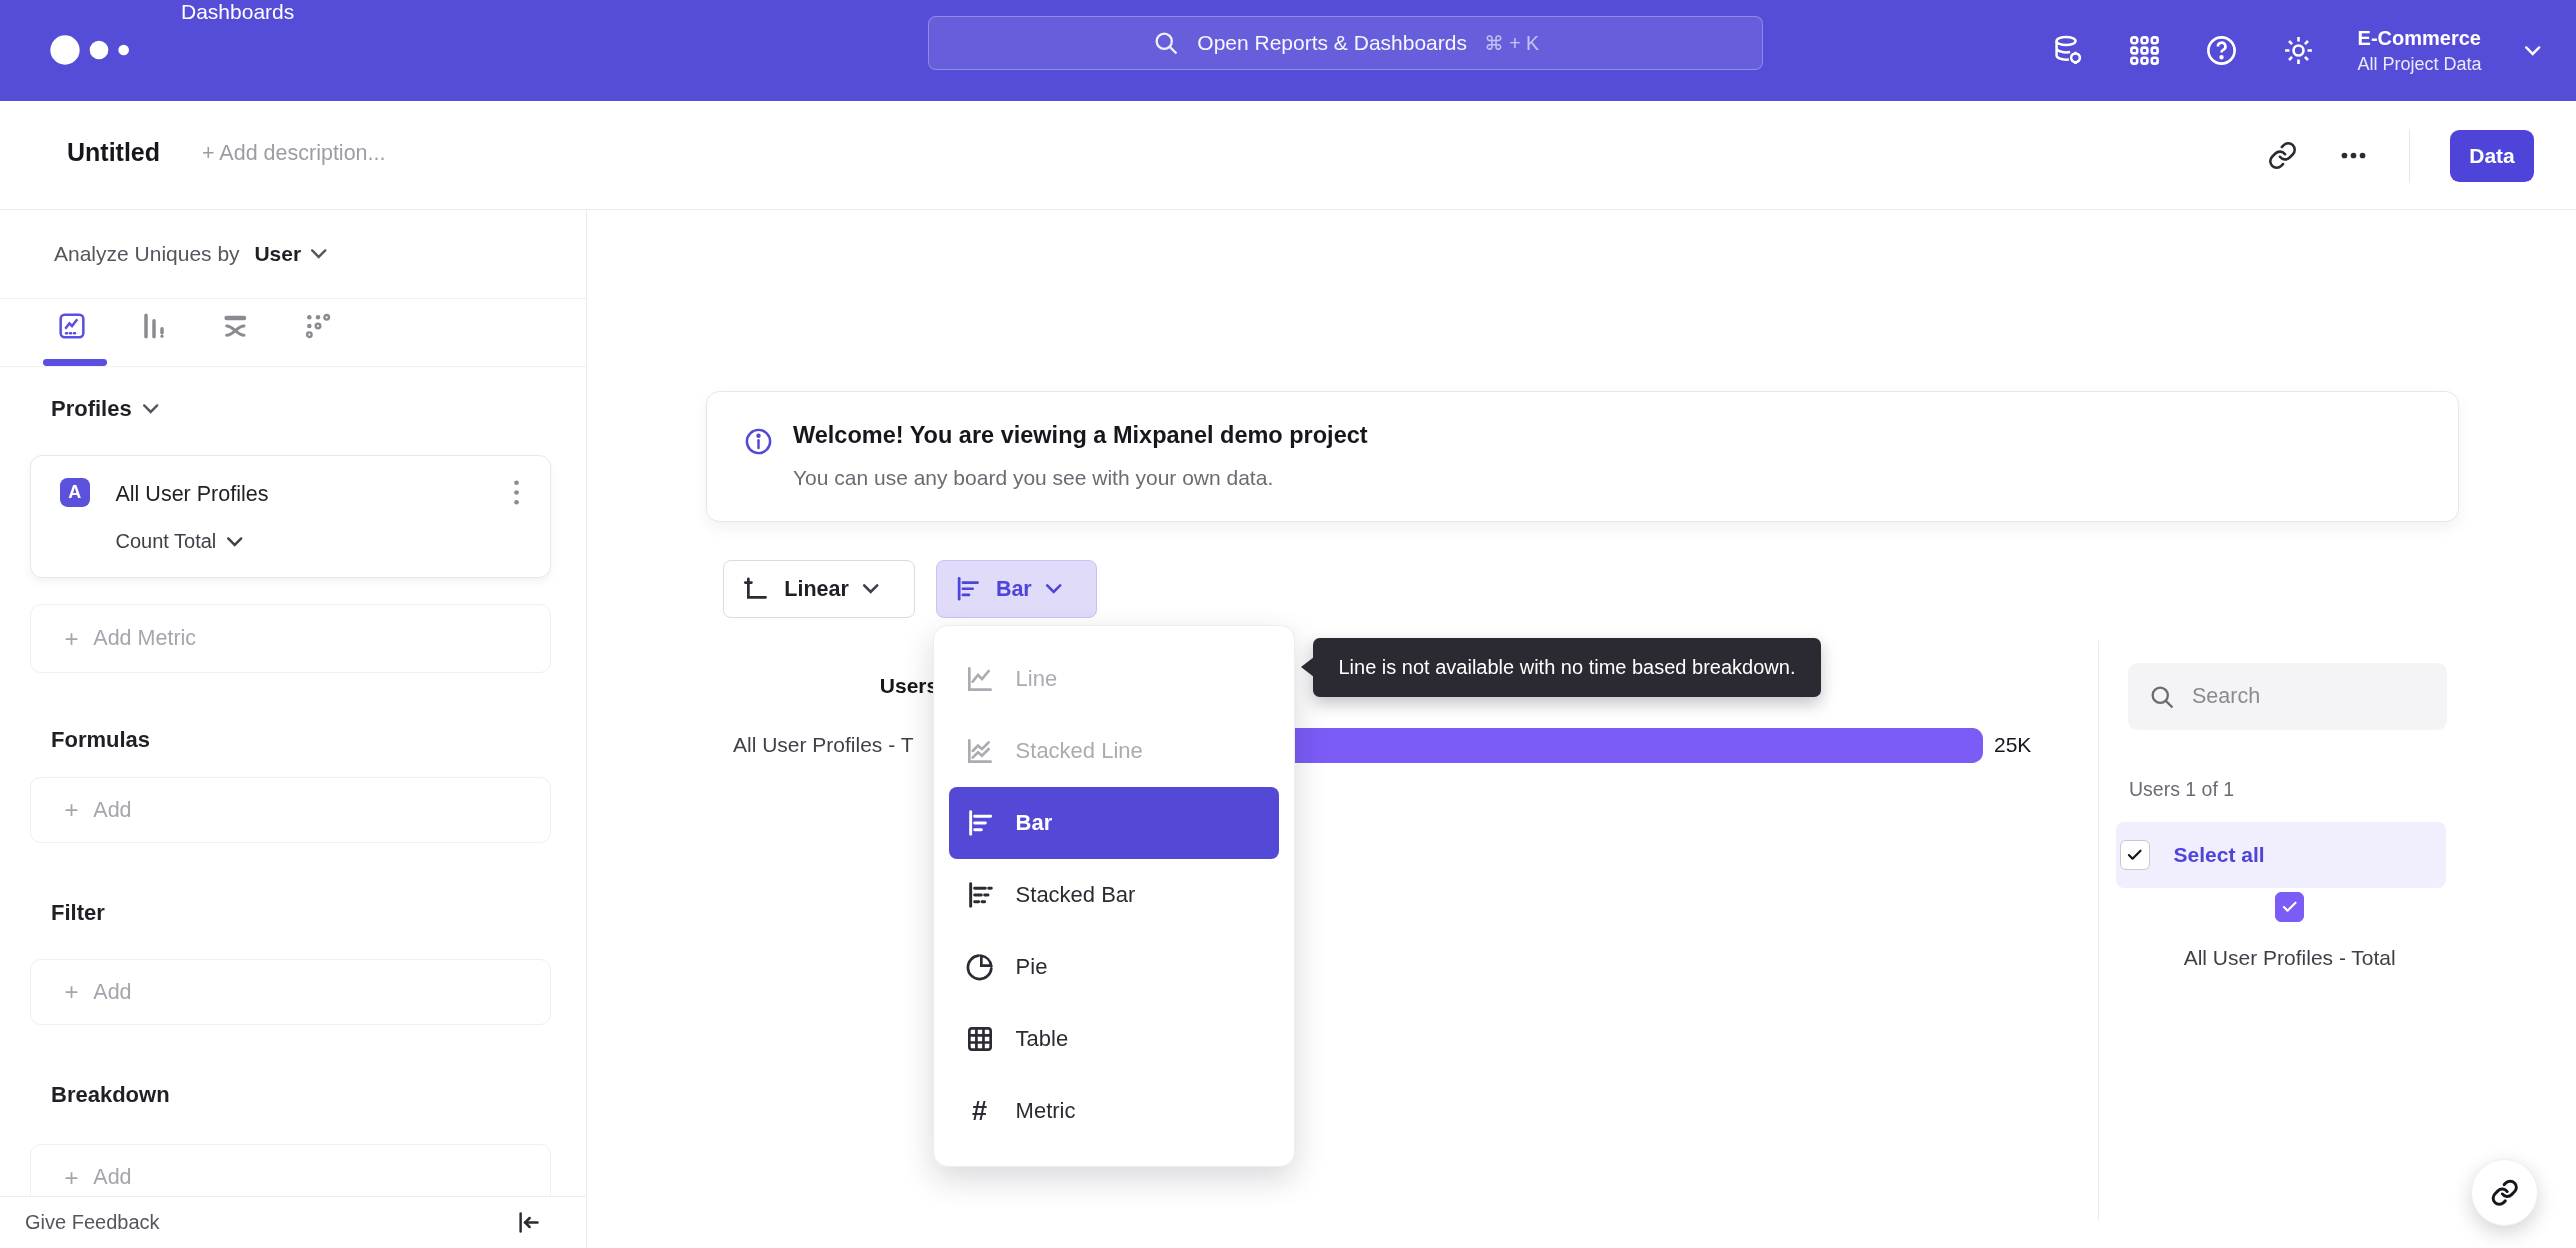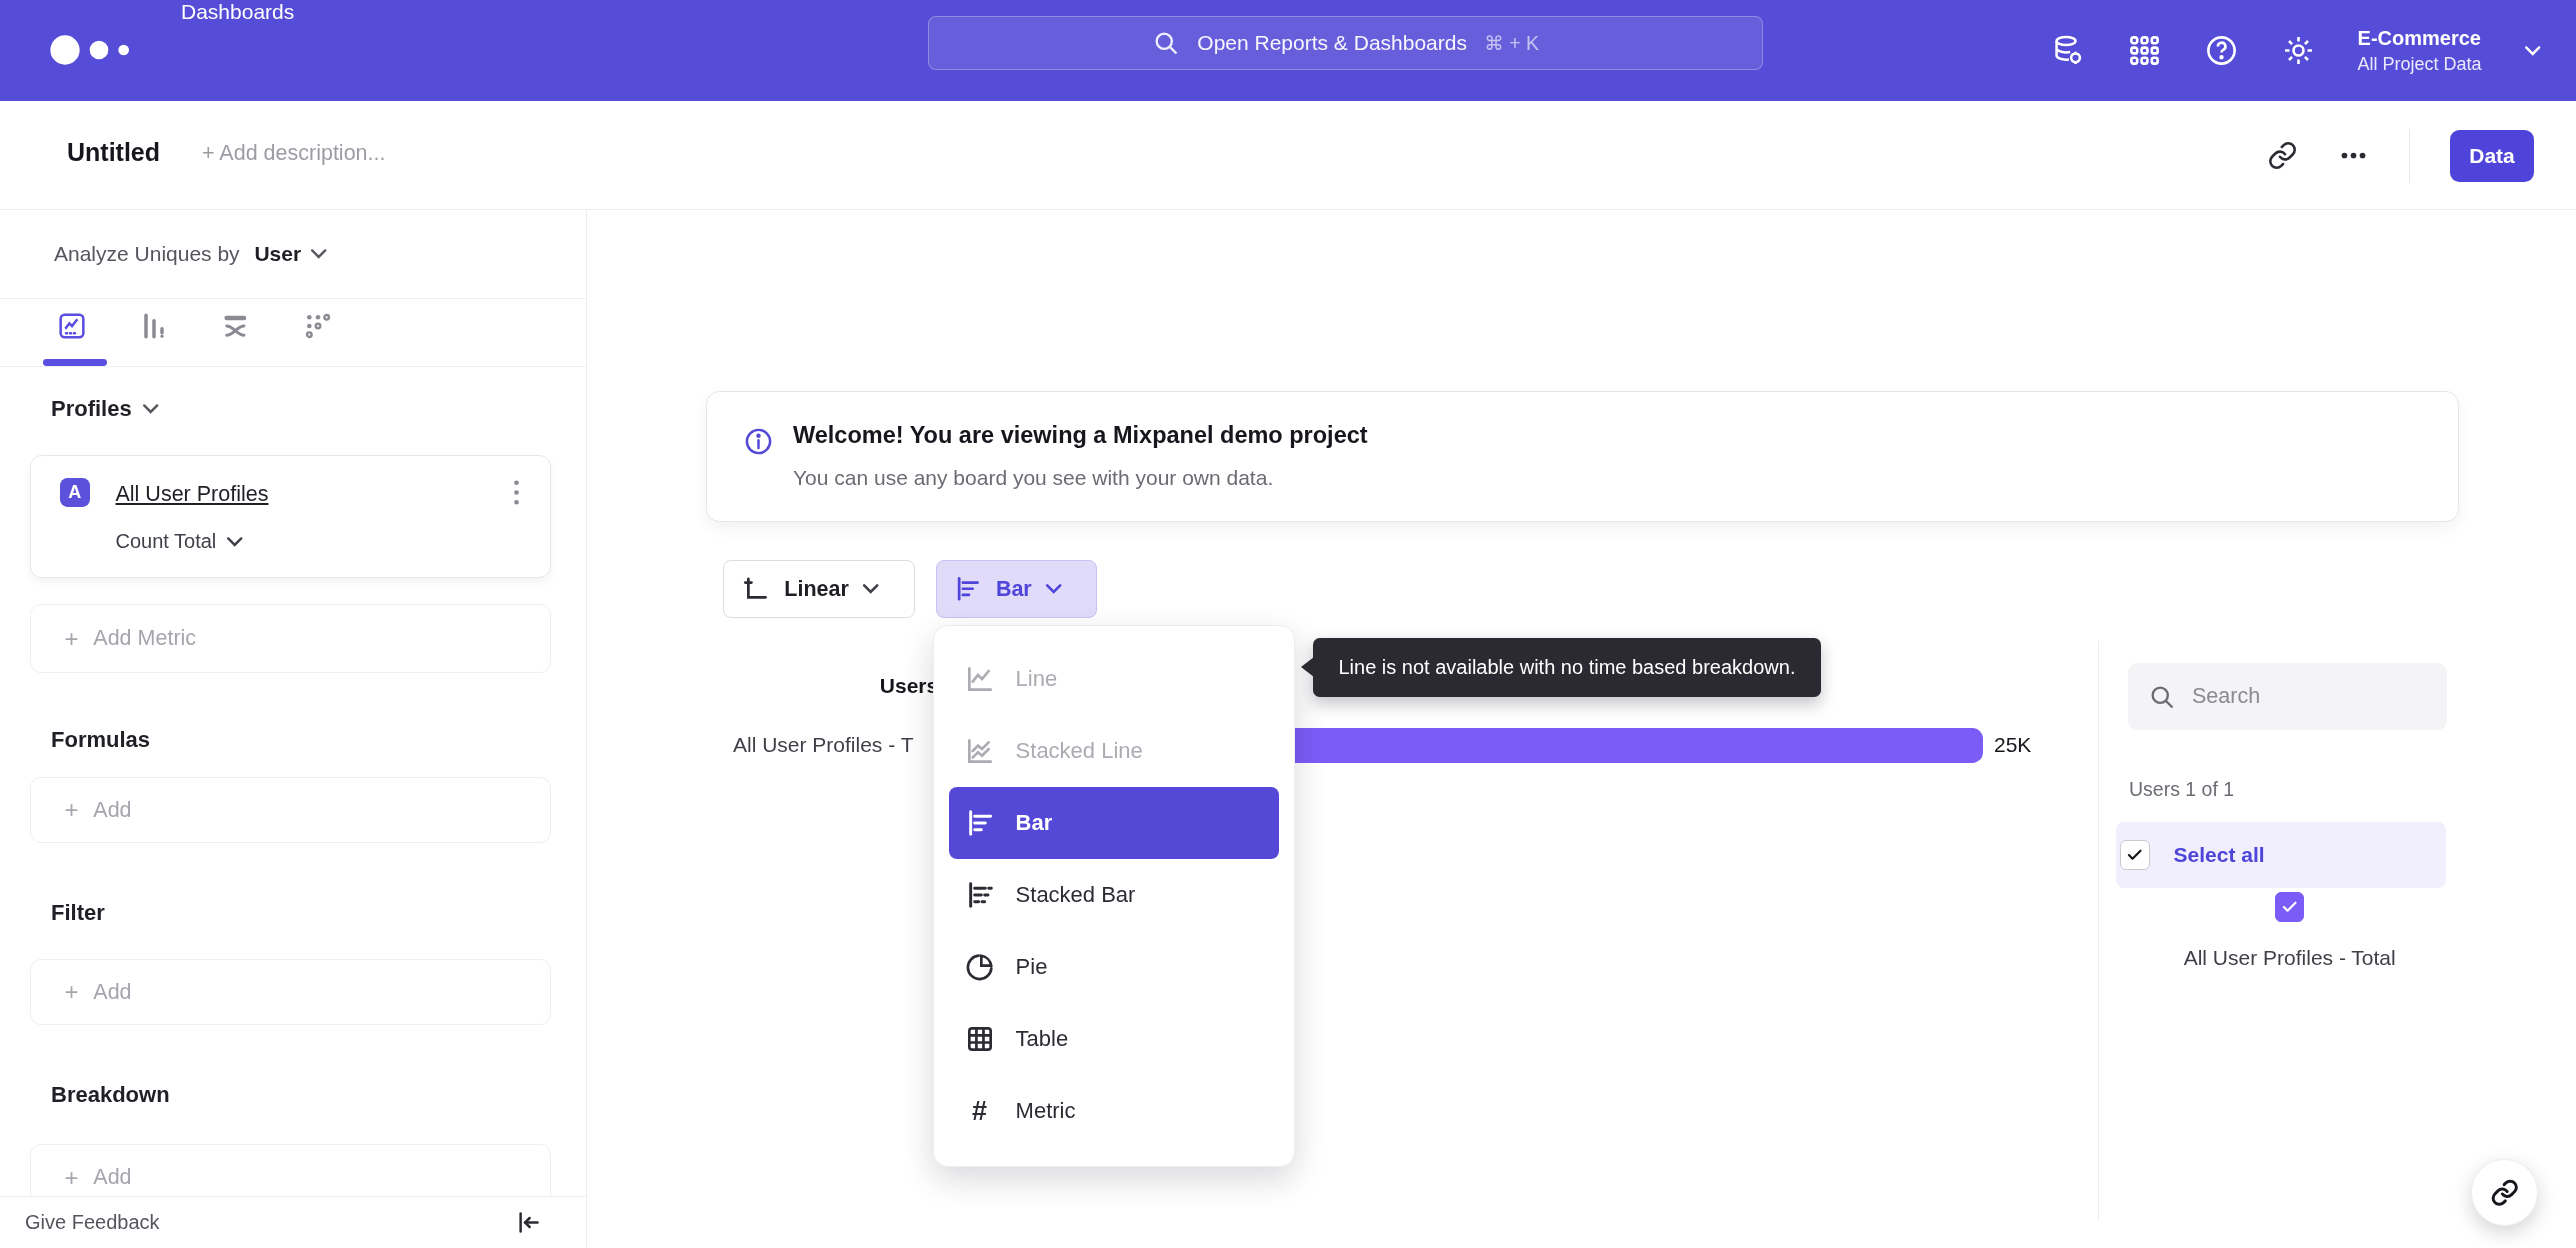--- a/index.html
+++ b/index.html
@@ -40,21 +40,21 @@
   .analyze-row .a2 { font-size:21px; font-weight:600; color:#1f1f26; margin-left:5.4px; }
   .tabs-row { position:absolute; left:0; top:89px; width:100%; height:68px; border-bottom:1.3px solid #F0F0F2; }
   .tab { position:absolute; top:10.7px; width:32px; height:32px; color:#8a8a93; cursor:pointer; }
   .tab.active { color:#5A4FE0; }
   .tab-underline { position:absolute; left:43px; top:60px; width:64px; height:6.7px; border-radius:3.4px; background:#5A4FE0; }
   .side-label { position:absolute; left:51px; font-size:22px; font-weight:600; color:#1f1f26; display:flex; align-items:center; gap:10.7px; }
   .metric-card { position:absolute; left:29.5px; top:245px; width:521px; height:123px; background:#fff; border:1.3px solid #E8E8EB;
       border-radius:12px; box-shadow:0 4px 9.4px rgba(20,20,40,0.05); }
   .badge-a { position:absolute; left:29.5px; top:21.5px; width:29.5px; height:29.5px; background:#5B51DB; border-radius:7.4px;
       color:#fff; font-size:18px; font-weight:700; display:flex; align-items:center; justify-content:center; }
-  .metric-name { position:absolute; left:85px; top:25.5px; font-size:21.5px; font-weight:500; color:#1f1f26;text-decoration:underline; }
+  .metric-name { position:absolute; left:85px; top:25.5px; font-size:21.5px; font-weight:500; color:#1f1f26; }
   .kebab { position:absolute; right:20px; top:19px; width:27px; height:35px; color:#8a8a93; cursor:pointer; }
   .metric-agg { position:absolute; left:85px; top:74px; font-size:20px; color:#3f3f48; display:flex; align-items:center; gap:9.4px; cursor:pointer; }
   .add-box { position:absolute; left:29.5px; width:521px; background:#fff; border:1.3px solid #EFEFF2; border-radius:10.7px;
       display:flex; align-items:center; padding-left:34px; gap:14.8px; color:#A5A5AD; font-size:21.5px; cursor:pointer; }
   .add-box .plus { font-size:24px; line-height:1; color:#A5A5AD; }
   .side-footer { position:absolute; left:0; bottom:0; width:100%; height:52px; background:#fff; border-top:1.3px solid #ECECEF;
       display:flex; align-items:center; justify-content:space-between; padding:0 44px 0 25px; z-index:3; }
   .feedback { font-size:20px; color:#55555e; cursor:pointer; }
   .collapse-ic { width:27px; height:27px; color:#2b2b33; cursor:pointer; }
 

